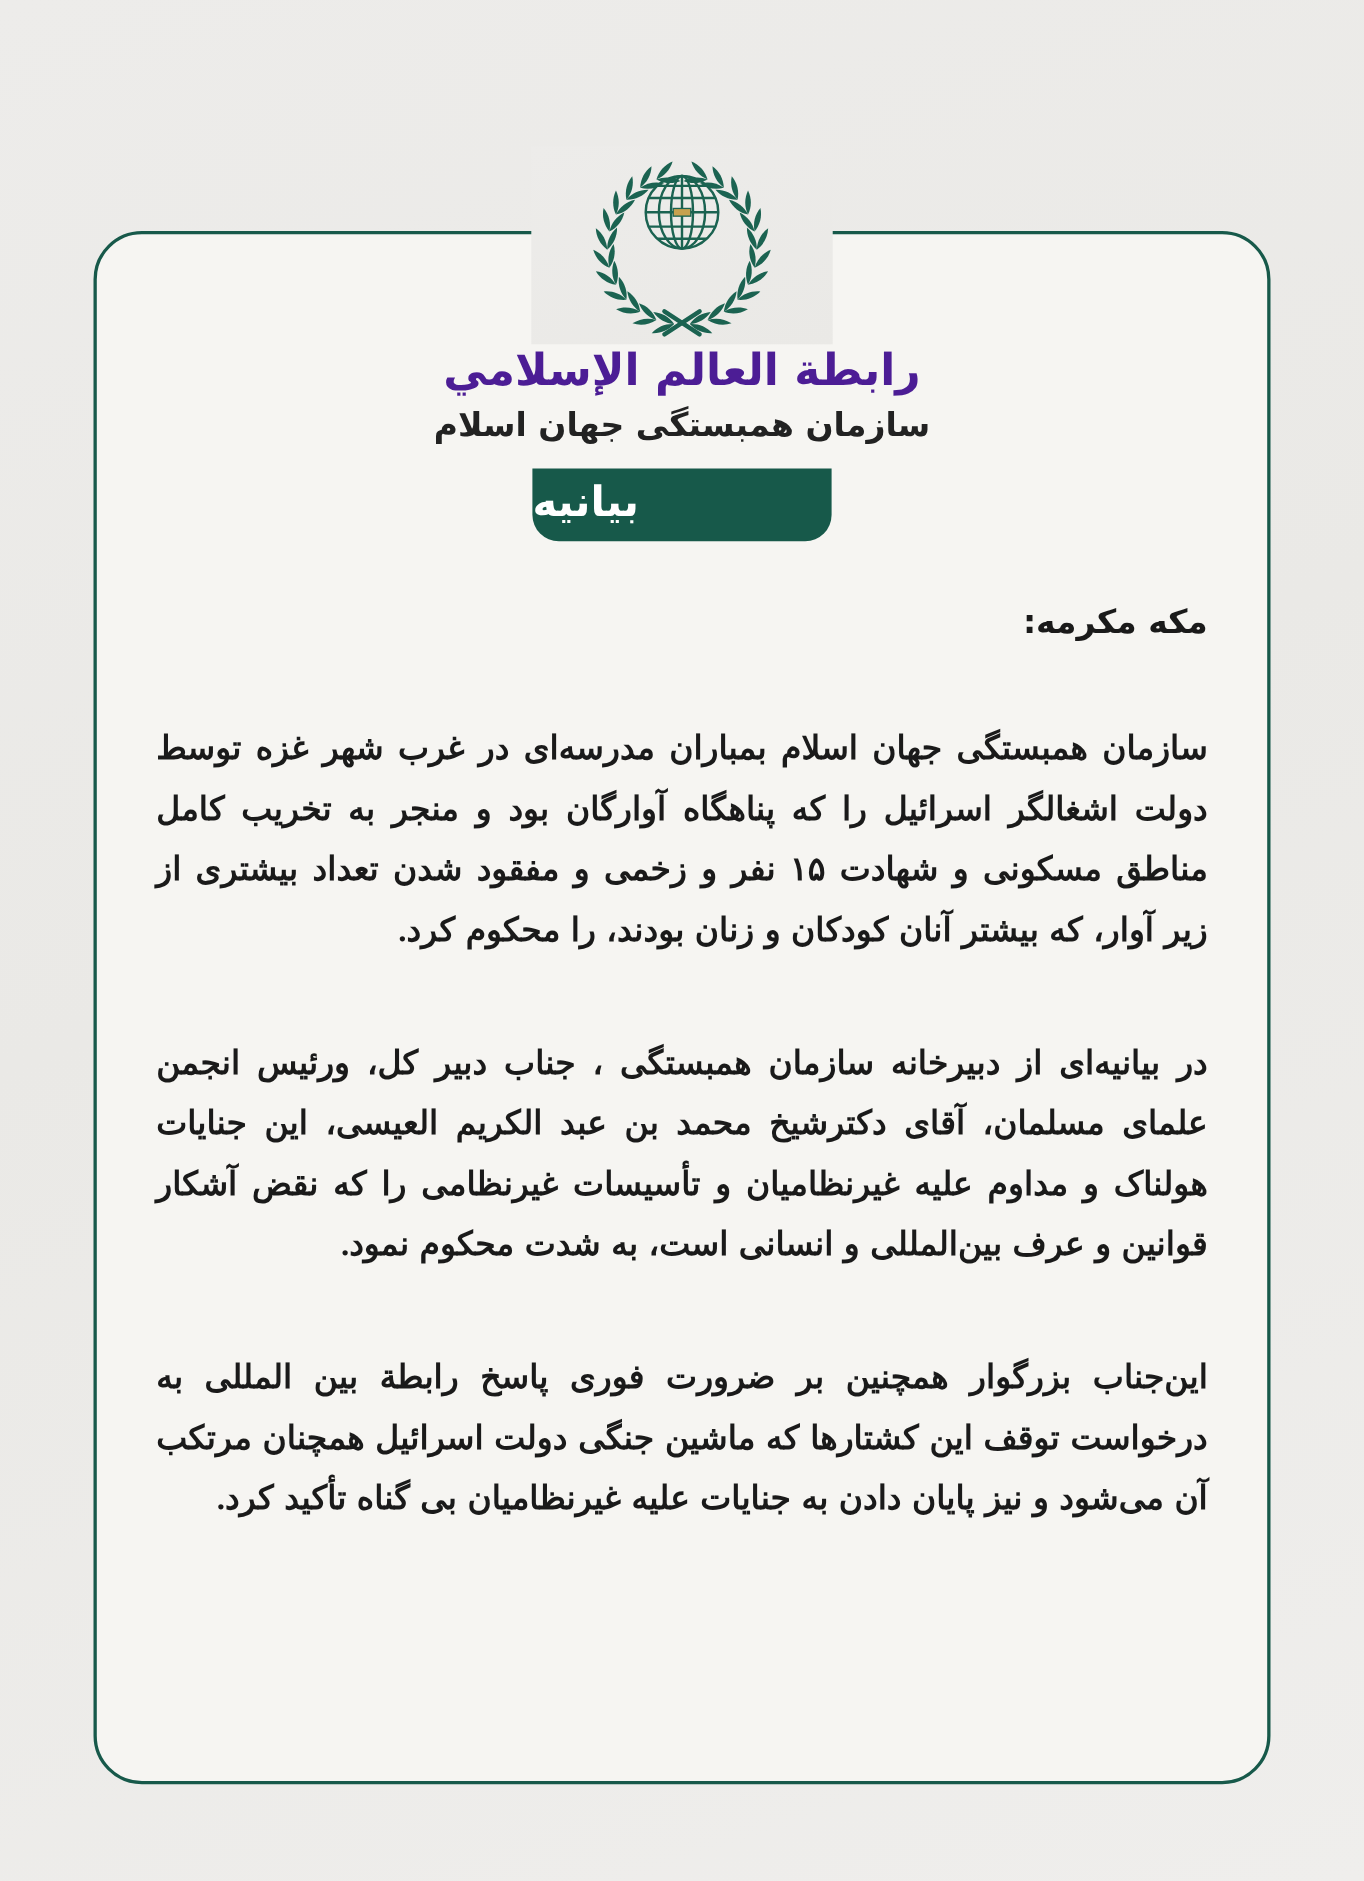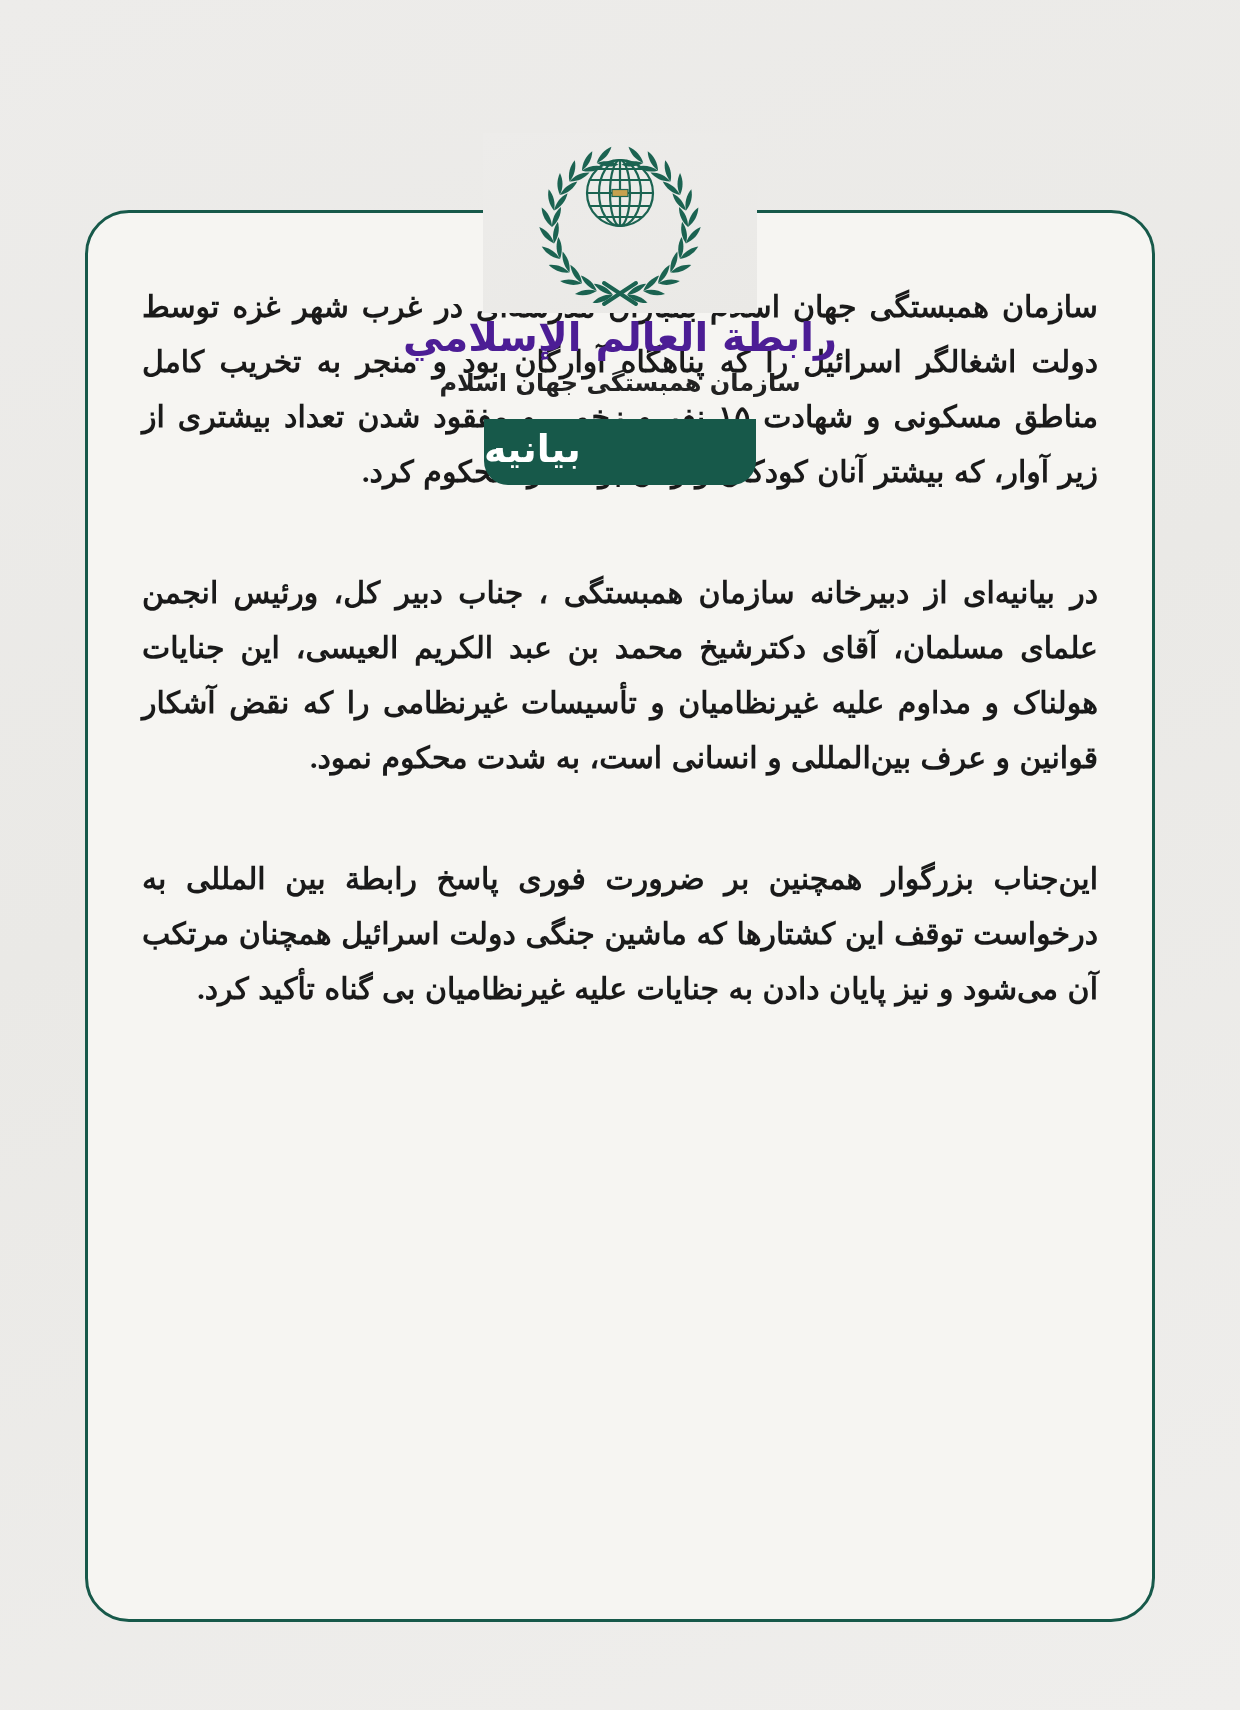--- a/index.html
+++ b/index.html
@@ -49,38 +49,39 @@
   }
   .calligraphy{
     direction:rtl;
     margin-top:-6px;
     font-size:40px;font-weight:bold;color:#4c1d95;
     line-height:1.5;
   }
   .orgname{
     direction:rtl;
     margin-top:2px;
-    font-size:24px;font-weight:bold;color:#222;
+    font-size:30px;font-weight:bold;color:#222;
     letter-spacing:1px;
   }
   .banner{
     margin-top:22px;
     width:272px;height:66px;
     background:#17594a;
     border-radius:0 0 24px 24px;
     display:flex;align-items:center;justify-content:flex-end;
     color:#ffffff;font-size:38px;font-weight:bold;
     padding-bottom:6px;box-sizing:border-box;
   }
 </style>
 </head>
 <body>
 
 <div class="card">
   <div class="content">
+    <p class="dateline">مکه مکرمه:</p>
     <p class="para">سازمان همبستگی جهان اسلام بمباران مدرسه‌ای در غرب شهر غزه توسط دولت اشغالگر اسرائیل را که پناهگاه آوارگان بود و منجر به تخریب کامل مناطق مسکونی و شهادت ۱۵ نفر و زخمی و مفقود شدن تعداد بیشتری از زیر آوار، که بیشتر آنان کودکان و زنان بودند، را محکوم کرد.</p>
     <p class="para">در بیانیه‌ای از دبیرخانه سازمان همبستگی ، جناب دبیر کل، ورئیس انجمن علمای مسلمان، آقای دکترشیخ محمد بن عبد الکریم العیسی، این جنایات هولناک و مداوم علیه غیرنظامیان و تأسیسات غیرنظامی را که نقض آشکار قوانین و عرف بین‌المللی و انسانی است، به شدت محکوم نمود.</p>
     <p class="para">این‌جناب بزرگوار همچنین بر ضرورت فوری پاسخ رابطة بین المللی به درخواست توقف این کشتارها که ماشین جنگی دولت اسرائیل همچنان مرتکب آن می‌شود و نیز پایان دادن به جنایات علیه غیرنظامیان بی گناه تأکید کرد.</p>
   </div>
 </div>
 
 <header class="masthead">
   <div class="logo-wrap">
     <svg width="182" height="176" viewBox="0 0 180 176" aria-hidden="true">
       <defs>

